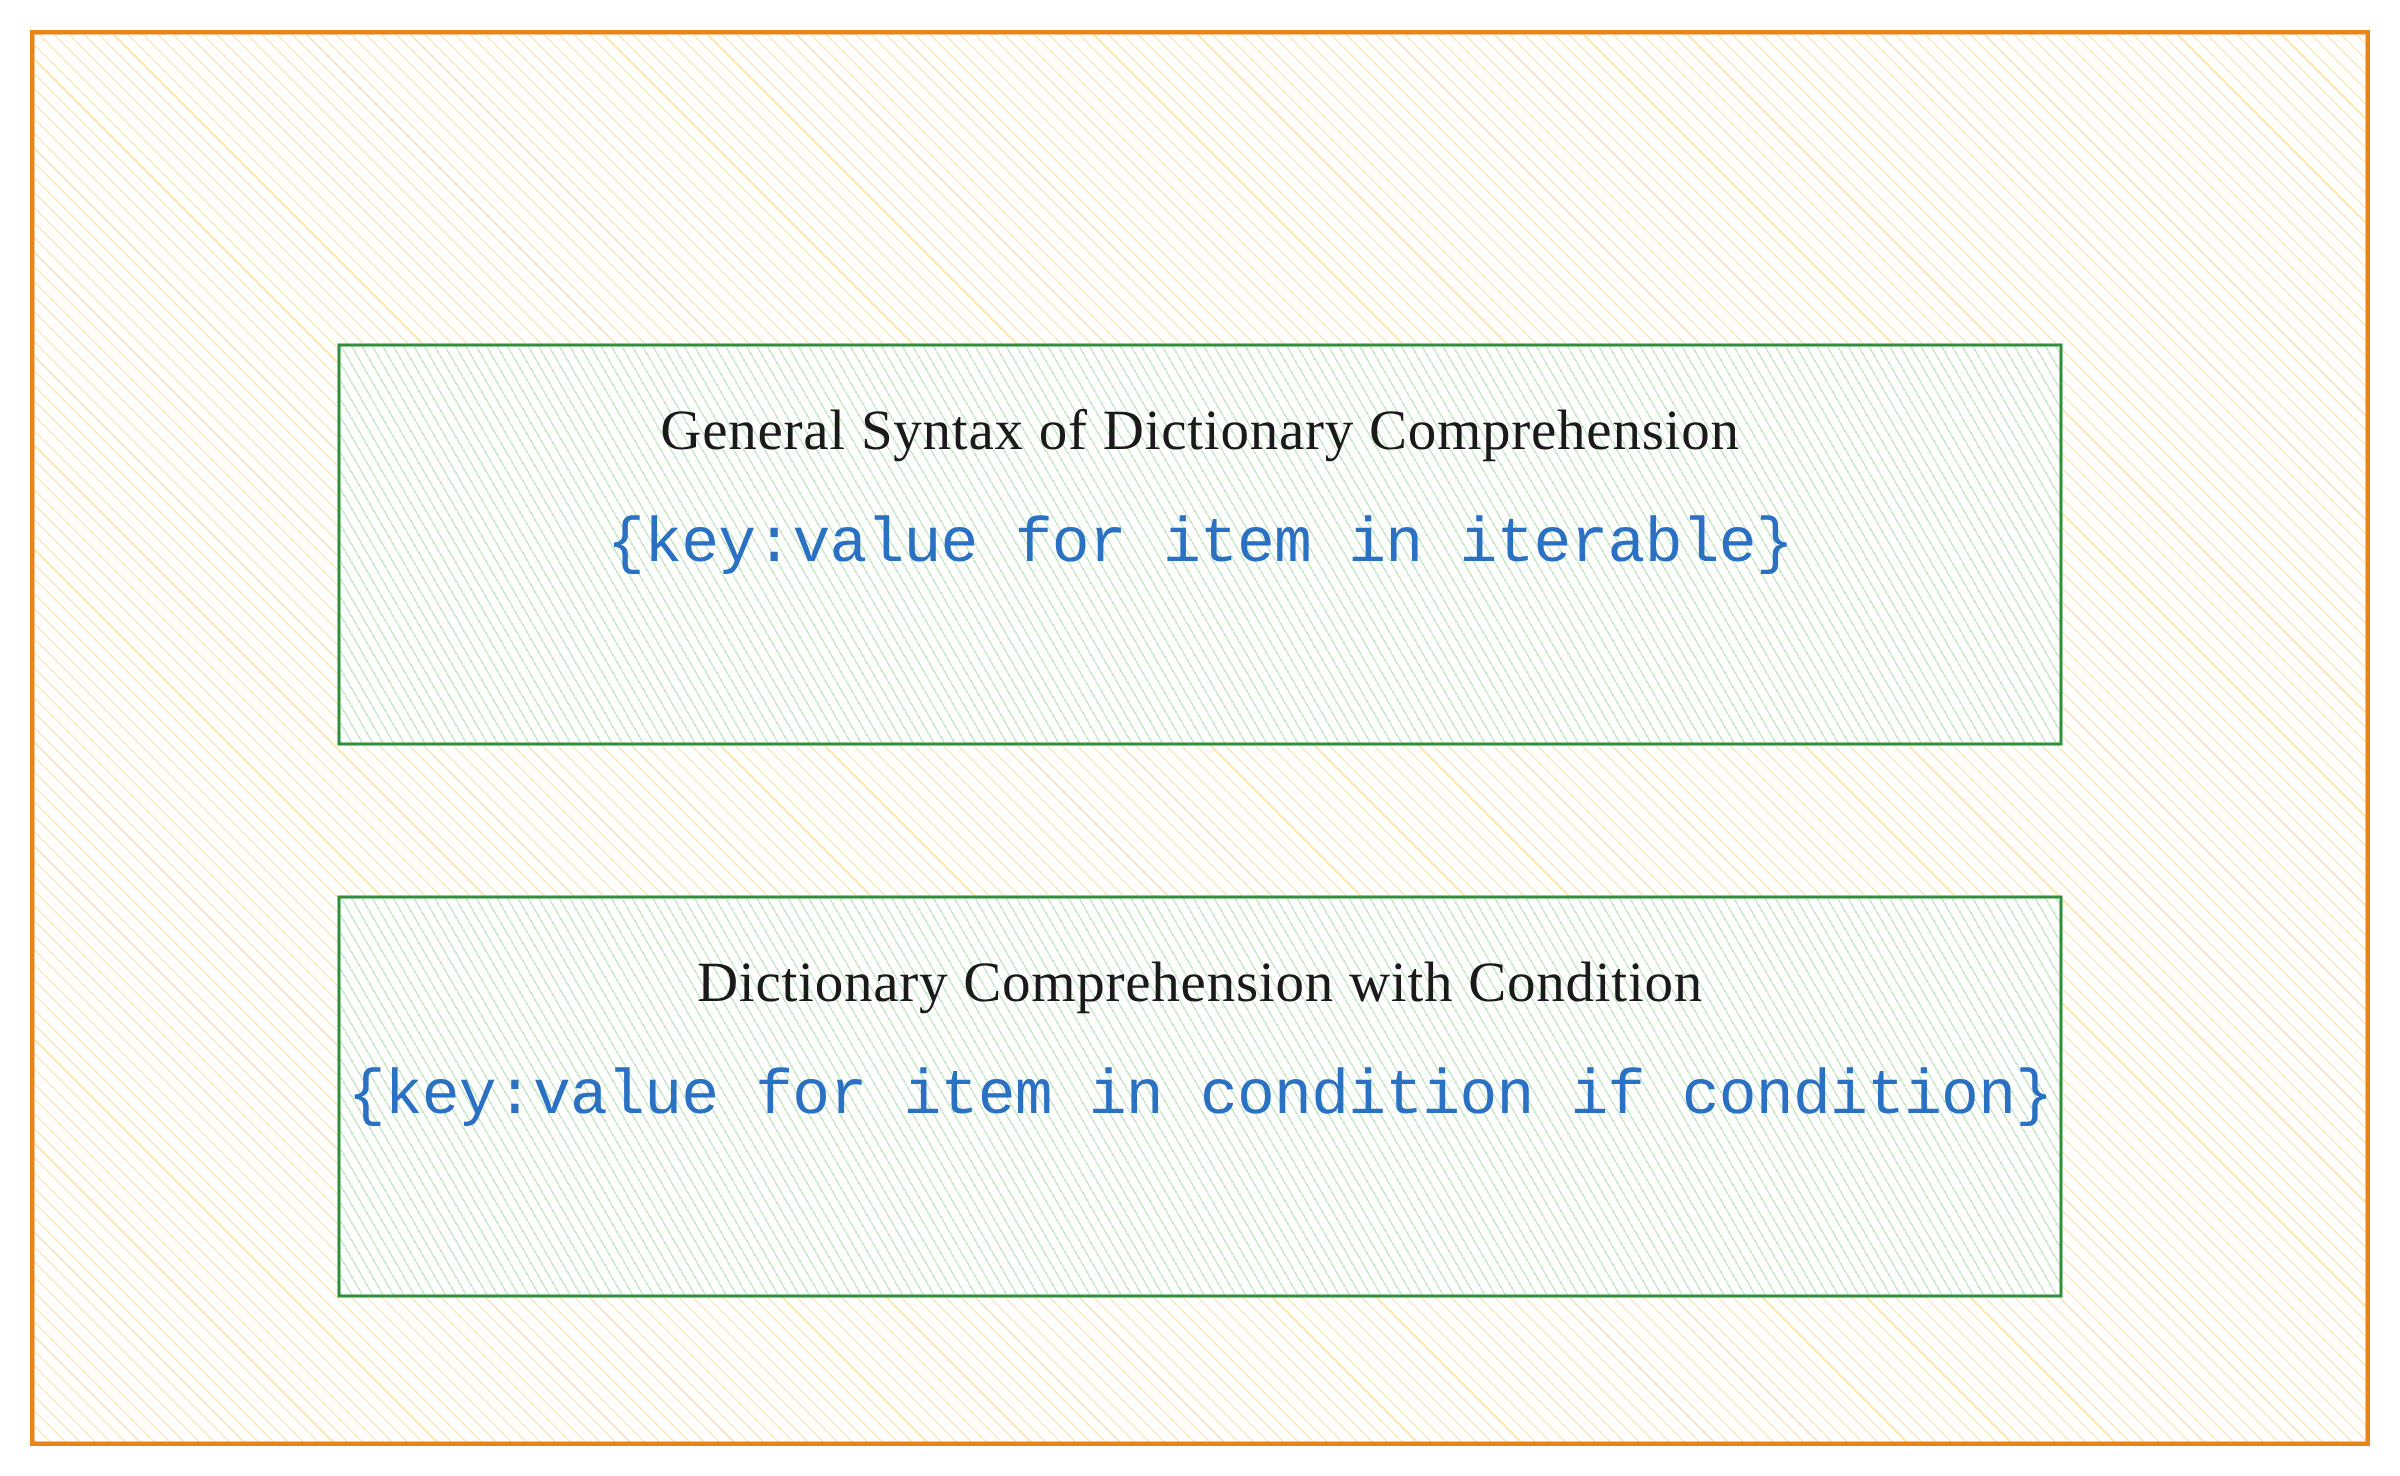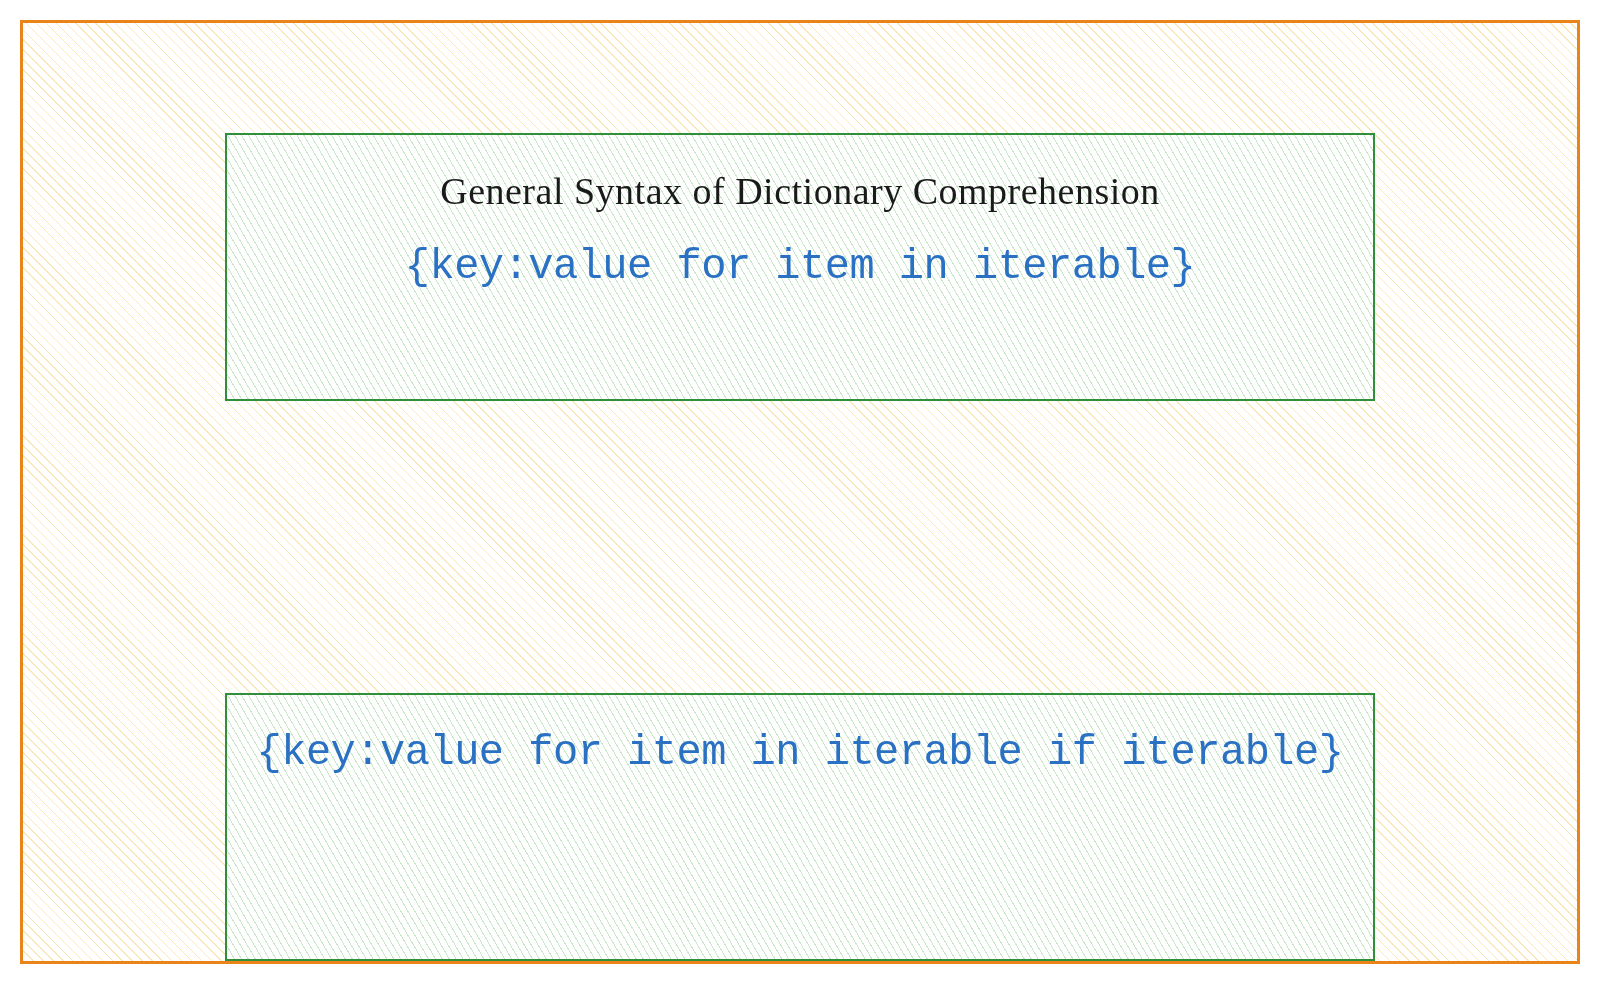--- a/index.html
+++ b/index.html
@@ -19,21 +19,21 @@
     background-image: repeating-linear-gradient(
       45deg,
       rgba(240, 190, 60, 0.35) 0px,
       rgba(240, 190, 60, 0.35) 1px,
       transparent 1px,
       transparent 7px
     );
     display: flex;
     flex-direction: column;
     align-items: center;
-    justify-content: space-between;
+    justify-content: center;
     padding-top: 110px;
     gap: 100px;
   }
   .inner {
     width: 1150px;
     border: 2px solid #2f8f3a;
     background-color: #fff;
     background-image: repeating-linear-gradient(
       60deg,
       rgba(100, 190, 100, 0.35) 0px,
@@ -67,15 +67,16 @@
 </style>
 </head>
 <body>
 
 <div class="outer">
   <div class="inner first">
     <div class="title">General Syntax of Dictionary Comprehension</div>
     <div class="code">{key:value for item in iterable}</div>
   </div>
   <div class="inner second">
-    <div class="code">{key:value for item in iterable if iterable}</div>
+    <div class="title">Dictionary Comprehension with Condition</div>
+    <div class="code">{key:value for item in condition if condition}</div>
   </div>
 </div>
 
 </body></html>

